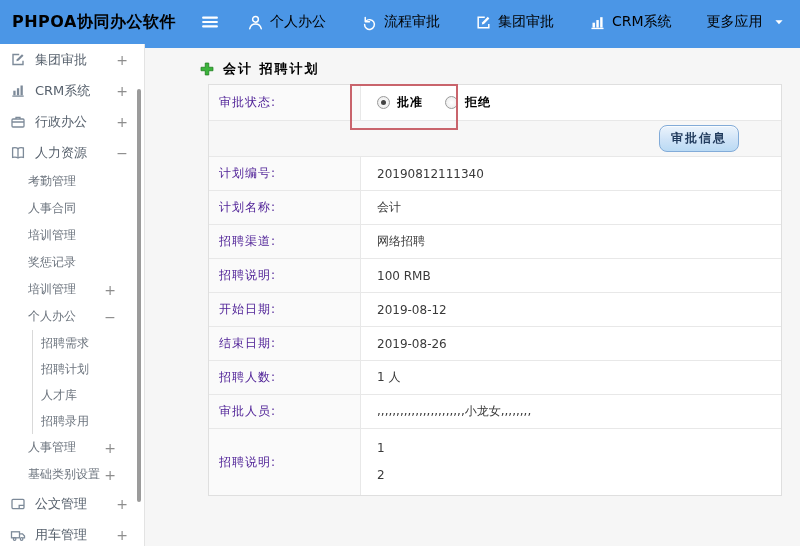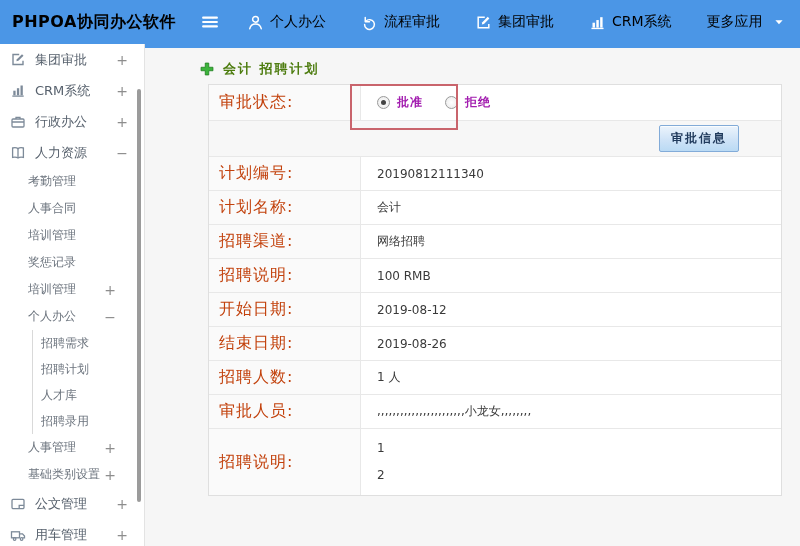--- a/index.html
+++ b/index.html
@@ -47,62 +47,62 @@
   }
 
   
   .main-strip { position:absolute; left:145px; top:44px; width:655px; height:4px; background:#4b96e6; }
   .main {
     position:absolute; left:145px; top:48px; width:655px; height:498px;
     background:#f6f6f6;
   }
   .title-row { position:absolute; left:55px; top:12px; display:flex; align-items:center; }
   .plus { width:14px; height:14px; margin-right:9px; }
-  .page-title { font-size:13px; font-weight:bold; color:#4d7c0f; letter-spacing:2px; }
+  .page-title { font-size:13px; font-weight:bold; color:#000000; letter-spacing:2px; }
 
   .form-table {
     position:absolute; left:63px; top:36px; width:574px;
     background:#fff; border:1px solid #dfdfdf;
   }
   .frow { display:flex; border-bottom:1px solid #e8e8e8; min-height:34px; }
   .frow:last-child { border-bottom:none; }
   .frow.r-status { height:36px; }
   .frow.r-multi { height:66px; }
   .flabel {
     width:152px; flex:0 0 152px; background:#fafafa; border-right:1px solid #e8e8e8;
-    font-size:16px; color:#c2410c; display:flex; align-items:center;
+    font-size:12px; color:#4c1d95; display:flex; align-items:center;
     padding-left:10px; letter-spacing:1px; white-space:nowrap;
   }
   .fvalue { flex:1; font-size:12px; color:#3a3a3a; display:flex; align-items:center; padding-left:16px; overflow:hidden; white-space:nowrap; }
   .fvalue.multi { display:block; white-space:normal; padding-top:6px; line-height:27px; }
   .vline { font-size:12px; color:#3a3a3a; }
   .flink { color:#2a66c8; font-weight:bold; text-decoration:none; cursor:pointer; }
 
   .frow.r-button {
     height:36px; background:#f7f7f7; display:flex; align-items:center;
     justify-content:flex-end; padding-right:42px;
   }
   .btn-approve {
     background:linear-gradient(#ecf4fc,#cfe3f7 55%,#badaf4);
-    border:1px solid #82abd8; border-radius:2px;
+    border:1px solid #82abd8; border-radius:8px;
     font-family:inherit; font-size:12px; font-weight:bold; color:#203a5c;
     letter-spacing:2px; padding:4px 11px; cursor:pointer;
     box-shadow:0 1px 0 rgba(255,255,255,.7) inset;
   }
 
   
   .radio-group { display:flex; align-items:center; }
   .radio-wrap { display:flex; align-items:center; margin-right:22px; cursor:pointer; }
   .radio {
     width:13px; height:13px; border-radius:50%;
     border:1px solid #9a9a9a; background:radial-gradient(#fff,#e8e8e8);
     display:inline-flex; align-items:center; justify-content:center; margin-right:7px;
   }
   .radio.checked::after { content:""; width:5px; height:5px; border-radius:50%; background:#444; }
-  .radio-label { font-size:12px; font-weight:bold; color:#a21caf; letter-spacing:1px; }
+  .radio-label { font-size:12px; font-weight:bold; color:#000000; letter-spacing:1px; }
 
   .red-box {
     position:absolute; left:205px; top:36px; width:108px; height:46px;
     border:2px solid #c9646c; z-index:5; pointer-events:none;
   }
 </style>
 </head>
 <body>
 
 <div class="topbar">

